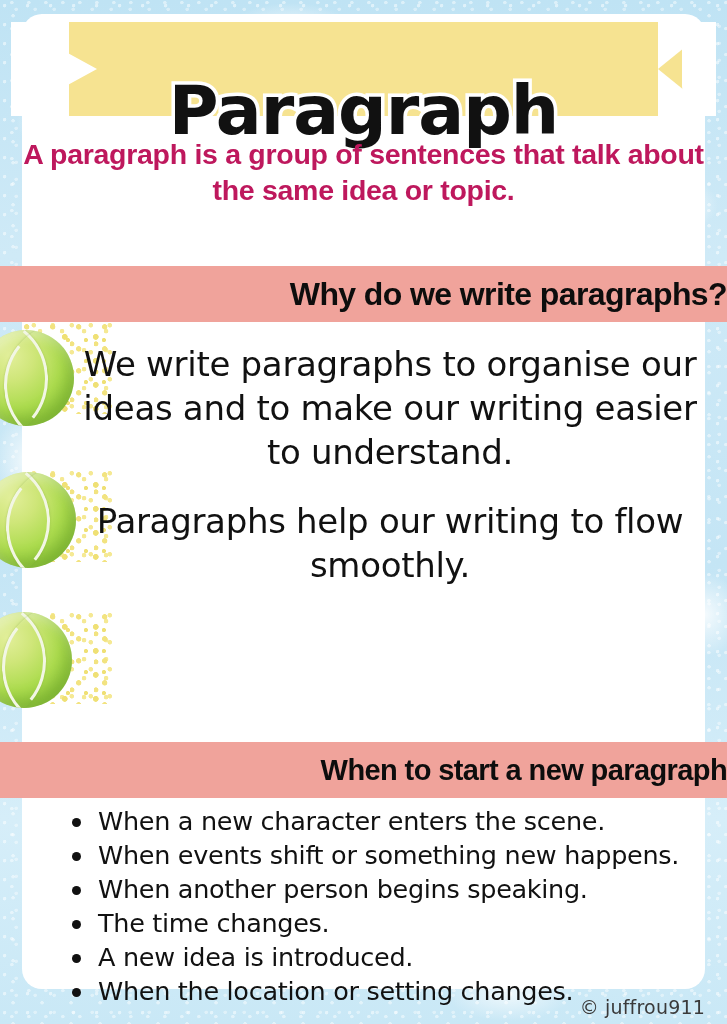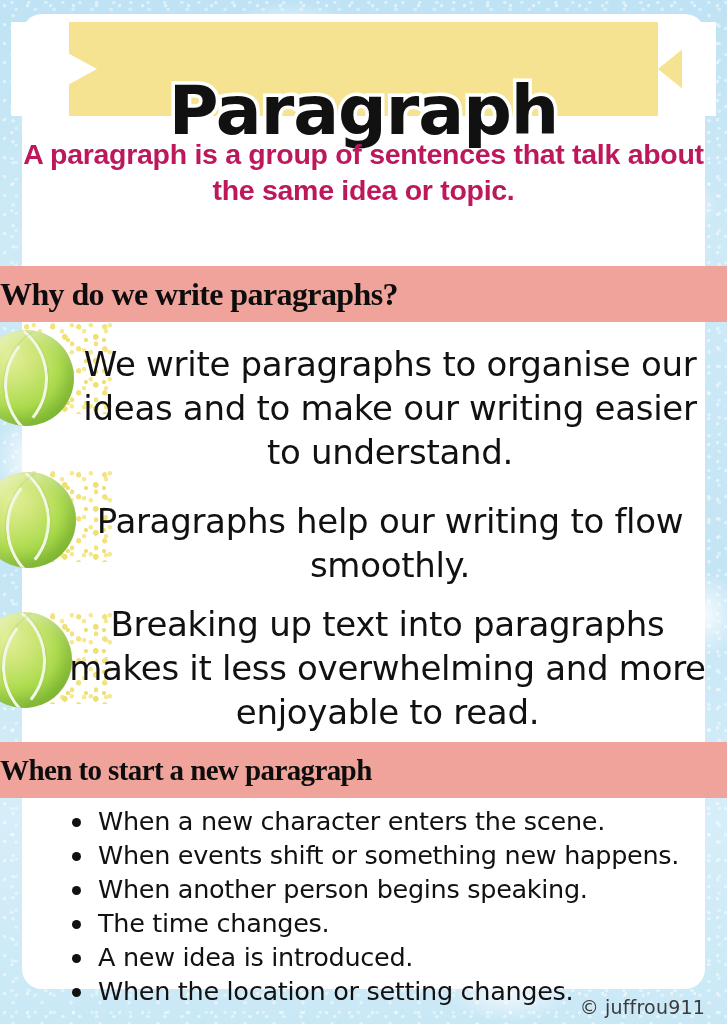--- a/index.html
+++ b/index.html
@@ -110,22 +110,22 @@
     letter-spacing:-.3px;
   }
 
   
   .bar{
     position:absolute;left:0;width:727px;height:56px;
     background:#f0a39b;
     display:flex;align-items:center;
   }
   .bar .bar-label{
-    width:727px;text-align:left;
-    font-family:Liberation Serif, serif;
+    width:727px;text-align:right;
+    font-family:Liberation Sans, sans-serif;
     font-weight:700;
     color:#0d0d0d;
     letter-spacing:-.6px;
     white-space:nowrap;
   }
   #bar1{top:266px;}
   #bar1 .bar-label{font-size:32px;}
   #bar2{top:742px;}
   #bar2 .bar-label{font-size:29px;}
 
@@ -251,21 +251,20 @@
   </div>
 
   <div class="intro">A paragraph is a group of sentences that talk about the same idea or topic.</div>
 
   <div class="bar" id="bar1">
     <span class="bar-label">Why do we write paragraphs?</span>
   </div>
 
   <div class="body-block" id="bp0">We write paragraphs to organise our ideas and to make our writing easier to understand.</div>
   <div class="body-block" id="bp1">Paragraphs help our writing to flow smoothly.</div>
-  <div class="body-block" id="bp2">Breaking up text into paragraphs makes it less overwhelming and more enjoyable to read.</div>
 
   <div class="bar" id="bar2">
     <span class="bar-label">When to start a new paragraph</span>
   </div>
 
   <ul class="bullets">
     <li>When a new character enters the scene.</li>
     <li>When events shift or something new happens.</li>
     <li>When another person begins speaking.</li>
     <li>The time changes.</li>

